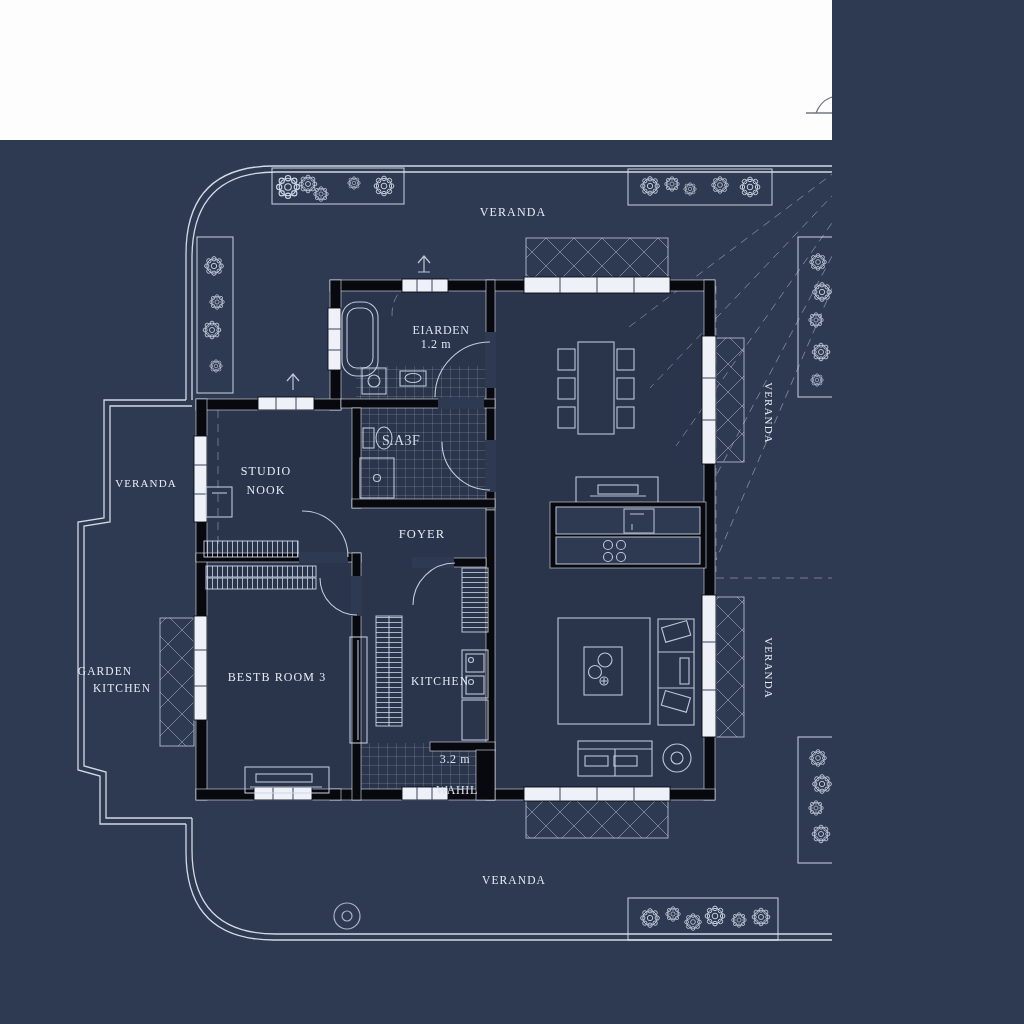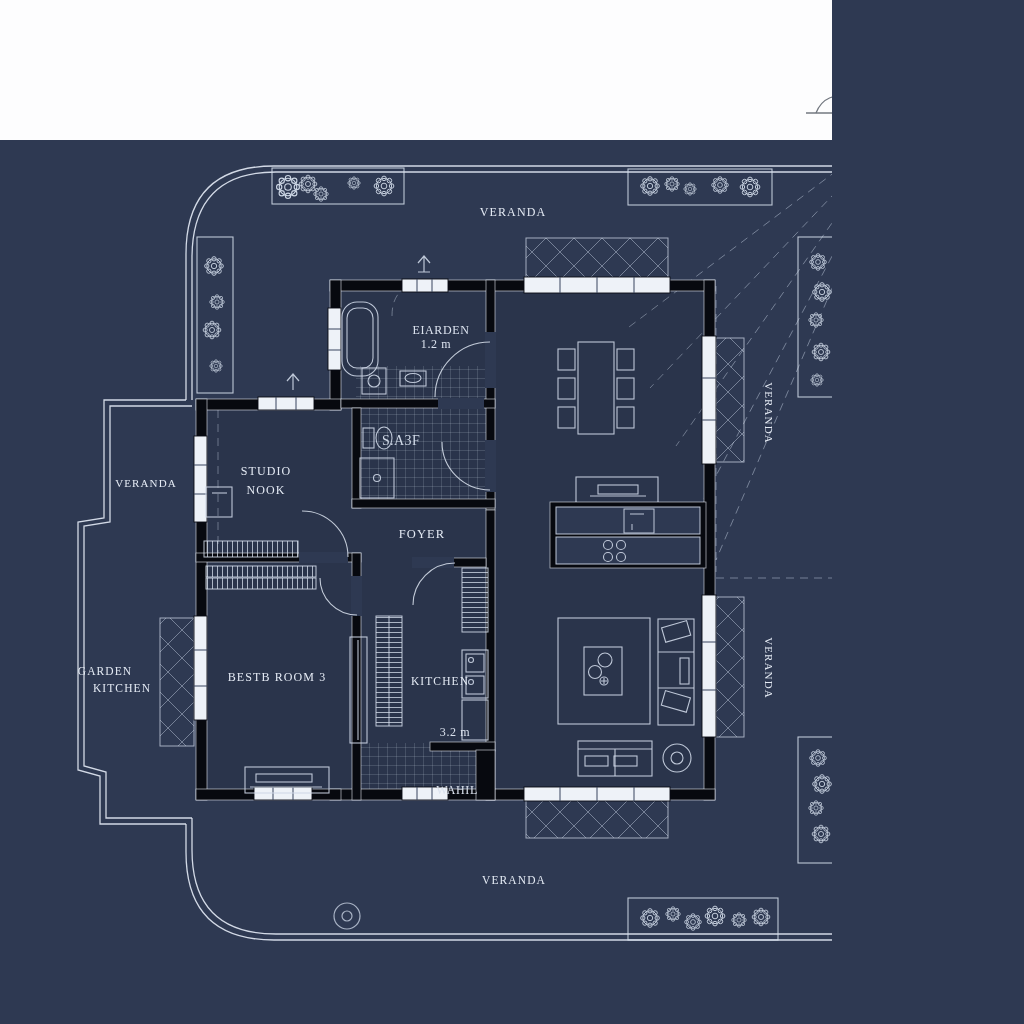--- a/index.html
+++ b/index.html
@@ -307,17 +307,17 @@
 <div class="lbl" style="left:266px;top:490px">NOOK</div>
 <div class="lbl" style="left:146px;top:483px;font-size:11px">VERANDA</div>
 <div class="lbl" style="left:422px;top:534px;font-size:12.5px">FOYER</div>
 <div class="lbl rot" style="left:769px;top:413px;font-size:11px">VERANDA</div>
 <div class="lbl big" style="left:915px;top:567px">270°</div>
 <div class="lbl" style="left:105px;top:671px;font-size:11.5px">GARDEN</div>
 <div class="lbl" style="left:122px;top:688px;font-size:11.5px">KITCHEN</div>
 <div class="lbl" style="left:277px;top:677px">BESTB ROOM 3</div>
 <div class="lbl" style="left:440px;top:681px;font-size:11.5px">KITCHEN</div>
 <div class="lbl small" style="left:433px;top:790px">WAHIL</div>
-<div class="lbl small" style="left:431px;top:732px">3.2 m</div>
+<div class="lbl small" style="left:431px;top:759px">3.2 m</div>
 <div class="lbl rot" style="left:769px;top:668px;font-size:11px">VERANDA</div>
 <div class="lbl" style="left:514px;top:880px;font-size:11.5px">VERANDA</div>
 
 </div>
 
 </body></html>

